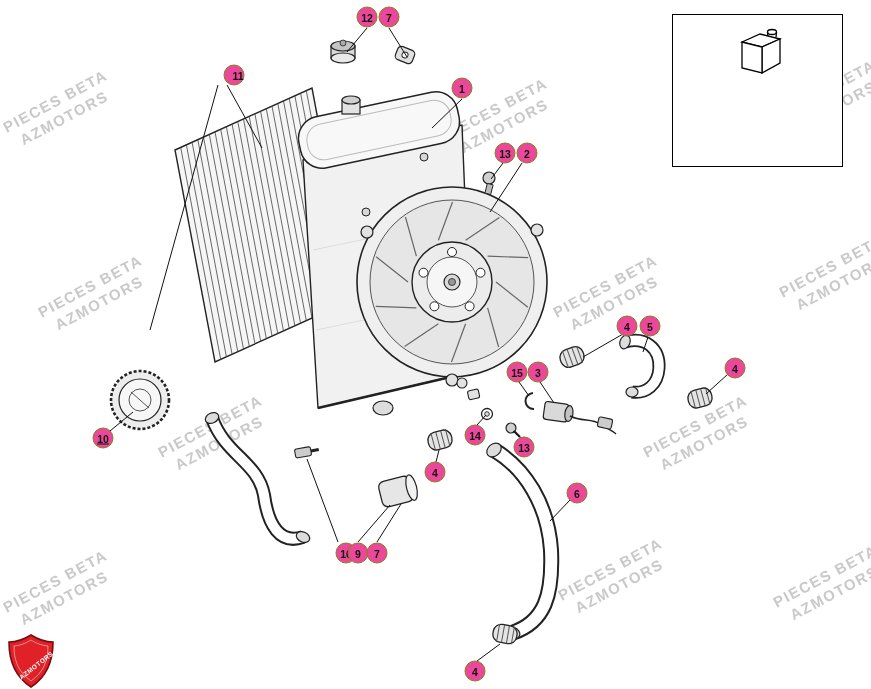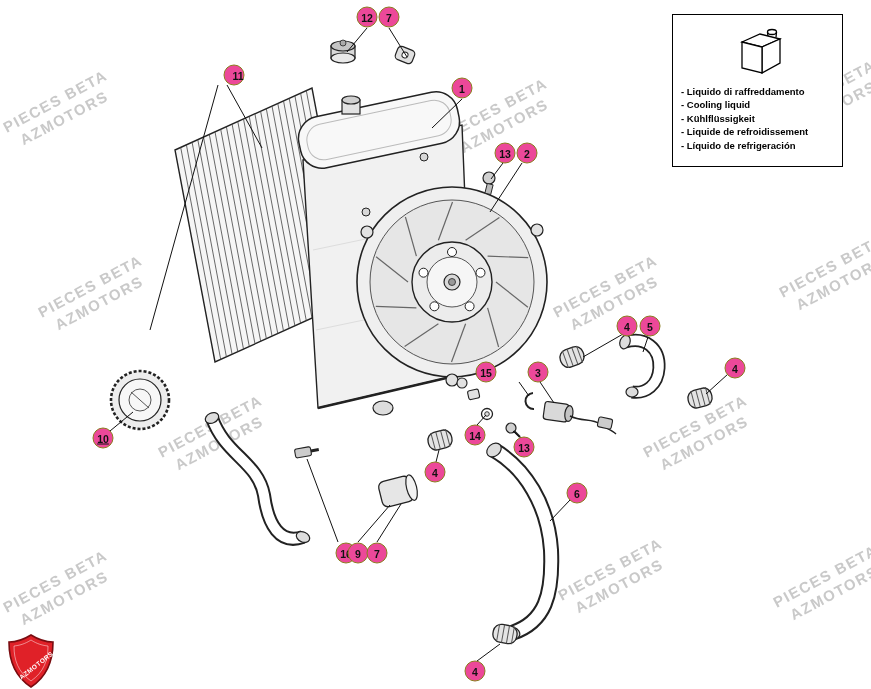--- a/index.html
+++ b/index.html
@@ -317,21 +317,21 @@
     </div>
   <div class="balloon" style="left:527px;top:153px;">
       <span>2</span>
     </div>
   <div class="balloon" style="left:627px;top:326px;">
       <span>4</span>
     </div>
   <div class="balloon" style="left:650px;top:326px;">
       <span>5</span>
     </div>
-  <div class="balloon" style="left:486px;top:372px;">
+  <div class="balloon" style="left:517px;top:372px;">
       <span>15</span>
     </div>
   <div class="balloon" style="left:538px;top:372px;">
       <span>3</span>
     </div>
   <div class="balloon" style="left:735px;top:368px;">
       <span>4</span>
     </div>
   <div class="balloon" style="left:103px;top:438px;text-decoration:underline;">
       <span>10</span>
@@ -365,27 +365,20 @@
     <svg class="legend-icon" width="62" height="58" viewBox="0 0 62 58">
       <g fill="#ffffff" stroke="#000" stroke-width="1.3">
         <ellipse cx="45" cy="9" rx="4.5" ry="2.5"></ellipse>
         <line x1="40.5" y1="9" x2="41" y2="14"></line>
         <line x1="49.5" y1="9" x2="49" y2="14.5"></line>
         <polygon points="15,19 33,11 53,16 35,24"></polygon>
         <polygon points="53,16 53,40 35,50 35,24"></polygon>
         <polygon points="15,19 15,45 35,50 35,24"></polygon>
       </g>
     </svg>
-    <div class="legend-lines">
-      <div>- Liquido di raffreddamento</div>
-      <div>- Cooling liquid</div>
-      <div>- Kühlflüssigkeit</div>
-      <div>- Liquide de refroidissement</div>
-      <div>- Líquido de refrigeración</div>
-    </div>
   </div>
 
   <svg class="brand-logo" width="46" height="54" viewBox="0 0 46 54">
     <path d="M23,1 C31,6 39,8 45,8 C45,26 40,42 23,53 C6,42 1,26 1,8 C7,8 15,6 23,1 Z" fill="#e02128" stroke="#7a0c10" stroke-width="1.6"></path>
     <path d="M23,6 C29,10 35,11.5 40,12 C40,26 36,38 23,47 C10,38 6,26 6,12 C11,11.5 17,10 23,6 Z" fill="none" stroke="#ffffff" stroke-width="0.8" opacity="0.6"></path>
     <text x="4" y="36" transform="rotate(-38 23 27)" fill="#ffffff" font-size="6.5" font-weight="bold" letter-spacing="0.5">AZMOTORS</text>
   </svg>
 
 </div>
 

